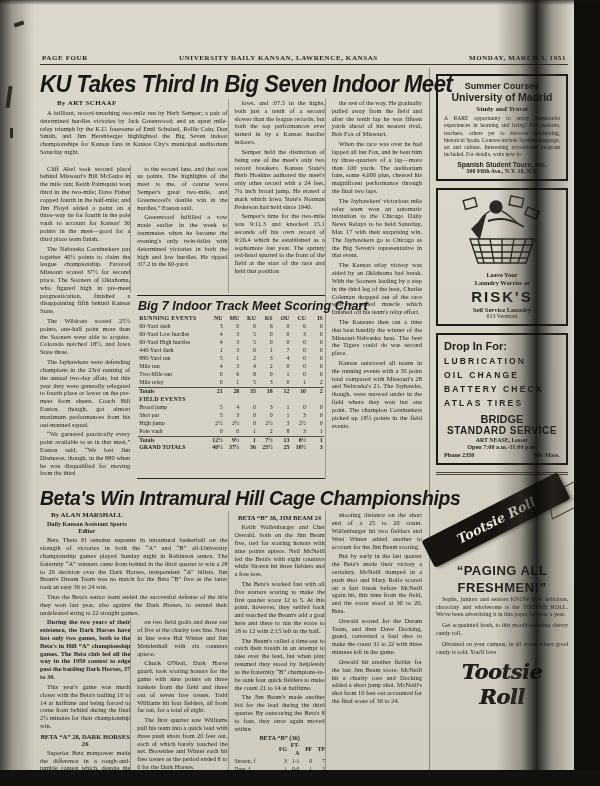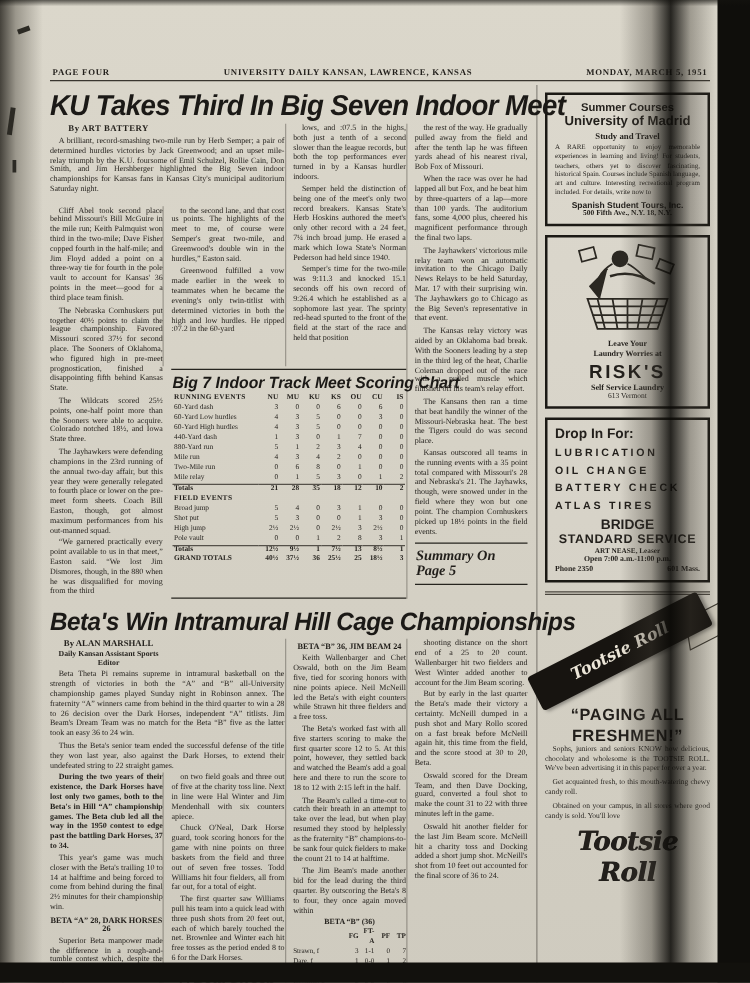--- a/index.html
+++ b/index.html
@@ -99,21 +99,21 @@
       <span>UNIVERSITY DAILY KANSAN, LAWRENCE, KANSAS</span>
       <span>MONDAY, MARCH 5, 1951</span>
     </div>
 
     <div class="main">
       <div class="main-left">
 
         <div class="headline1">KU Takes Third In Big Seven Indoor Meet</div>
         <div class="grid1 nt">
           <div class="a-lead">
-            <div class="byline">By ART BATTERY</div>
+            <div class="byline">By ART SCHAAF</div>
             <p>A brilliant, record-smashing two-mile run by Herb Semper; a pair of determined hurdles victories by Jack Greenwood; and an upset mile-relay triumph by the K.U. foursome of Emil Schulzel, Rollie Cain, Don Smith, and Jim Hershberger highlighted the Big Seven indoor championships for Kansas fans in Kansas City's municipal auditorium Saturday night.</p>
           </div>
           <div class="a-c1">
             <p>Cliff Abel took second place behind Missouri's Bill McGuire in the mile run; Keith Palmquist won third in the two-mile; Dave Fisher copped fourth in the half-mile; and Jim Floyd added a point on a three-way tie for fourth in the pole vault to account for Kansas' 36 points in the meet—good for a third place team finish.</p>
             <p>The Nebraska Cornhuskers put together 40½ points to claim the league championship. Favored Missouri scored 37½ for second place. The Sooners of Oklahoma, who figured high in pre-meet prognostication, finished a disappointing fifth behind Kansas State.</p>
             <p>The Wildcats scored 25½ points, one-half point more than the Sooners were able to acquire. Colorado notched 18½, and Iowa State three.</p>
             <p>The Jayhawkers were defending champions in the 23rd running of the annual two-day affair, but this year they were generally relegated to fourth place or lower on the pre-meet form sheets. Coach Bill Easton, though, got almost maximum performances from his out-manned squad.</p>
             <p>“We garnered practically every point available to us in that meet,” Easton said. “We lost Jim Dismores, though, in the 880 when he was disqualified for moving from the third</p>
           </div>
           <div class="a-c2 vr">
@@ -125,21 +125,20 @@
             <p>Semper held the distinction of being one of the meet's only two record breakers. Kansas State's Herb Hoskins authored the meet's only other record with a 24 feet, 7¼ inch broad jump. He erased a mark which Iowa State's Norman Pederson had held since 1940.</p>
             <p>Semper's time for the two-mile was 9:11.3 and knocked 15.1 seconds off his own record of 9:26.4 which he established as a sophomore last year. The sprinty red-head spurted to the front of the field at the start of the race and held that position</p>
           </div>
           <div class="a-c4 vr">
             <p>the rest of the way. He gradually pulled away from the field and after the tenth lap he was fifteen yards ahead of his nearest rival, Bob Fox of Missouri.</p>
             <p>When the race was over he had lapped all but Fox, and he beat him by three-quarters of a lap—more than 100 yards. The auditorium fans, some 4,000 plus, cheered his magnificent performance through the final two laps.</p>
             <p>The Jayhawkers' victorious mile relay team won an automatic invitation to the Chicago Daily News Relays to be held Saturday, Mar. 17 with their surprising win. The Jayhawkers go to Chicago as the Big Seven's representative in that event.</p>
             <p>The Kansas relay victory was aided by an Oklahoma bad break. With the Sooners leading by a step in the third leg of the heat, Charlie Coleman dropped out of the race with a pulled muscle which finished off his team's relay effort.</p>
             <p>The Kansans then ran a time that beat handily the winner of the Missouri-Nebraska heat. The best the Tigers could do was second place.</p>
             <p>Kansas outscored all teams in the running events with a 35 point total compared with Missouri's 28 and Nebraska's 21. The Jayhawks, though, were snowed under in the field where they won but one point. The champion Cornhuskers picked up 18½ points in the field events.</p>
-            <div class="summary-note">Summary On Page 5</div>
           </div>
 
           <div class="a-chart chart-box">
             <div class="chart-title">Big 7 Indoor Track Meet Scoring Chart</div>
             <table class="sc">
               <thead>
                 <tr>
                   <th class="ev seclbl">RUNNING EVENTS</th>
                   <th class="n">NU</th>
                   <th class="n">MU</th>

